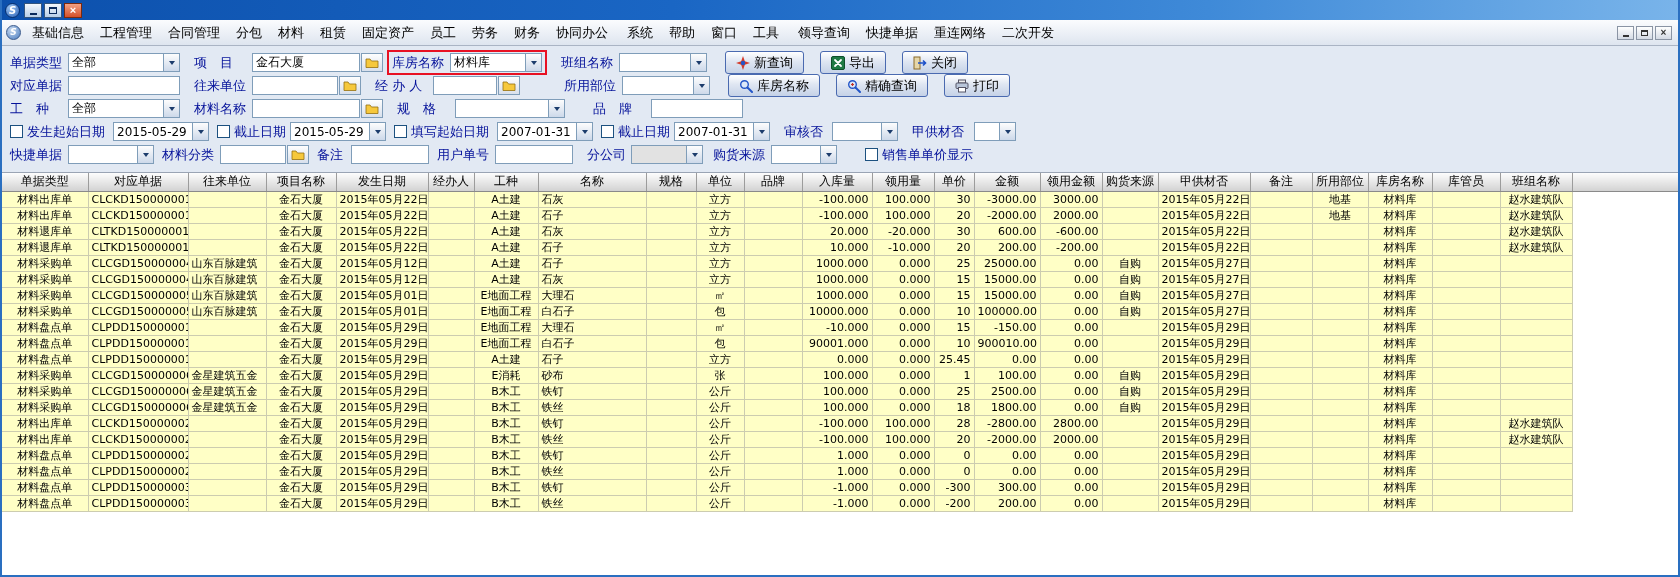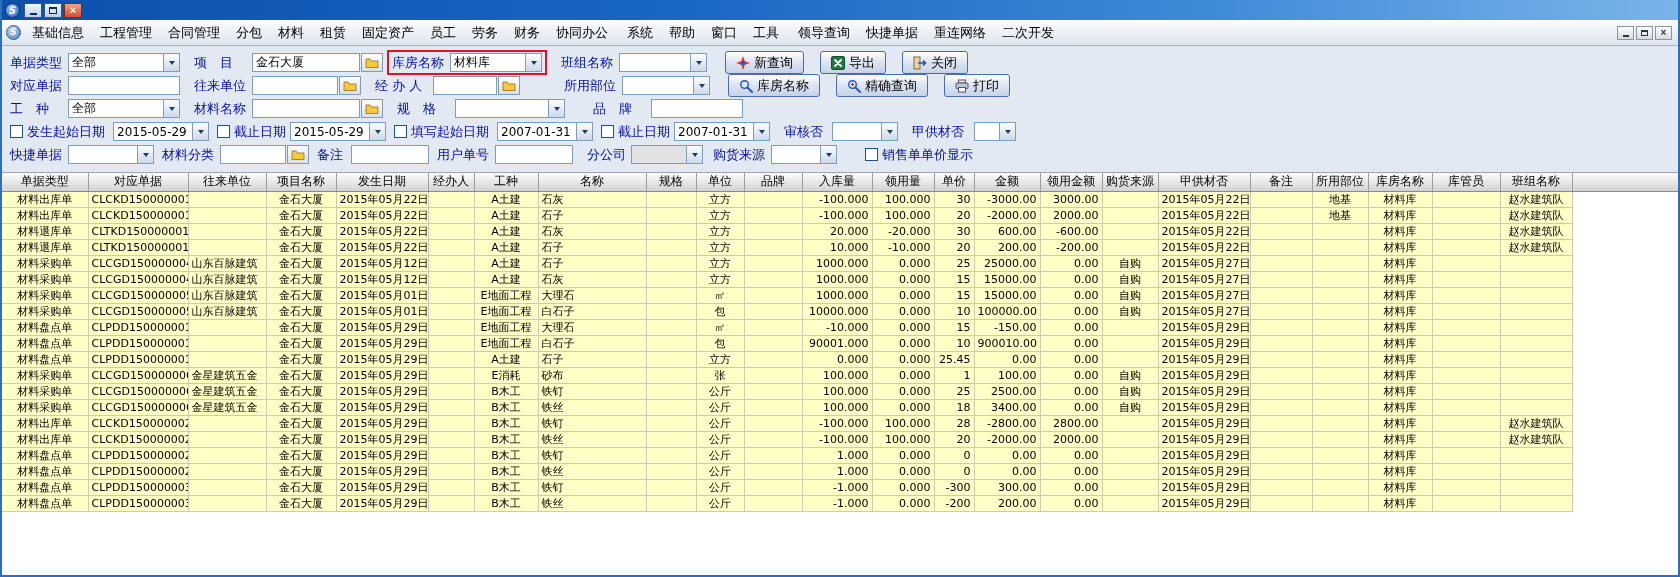--- a/index.html
+++ b/index.html
@@ -748,21 +748,21 @@
             <td class="ac">2015年05月29日</td>
             <td class="ac"></td>
             <td class="ac">B木工</td>
             <td class="al">铁丝</td>
             <td class="ac"></td>
             <td class="ac">公斤</td>
             <td class="ac"></td>
             <td class="ar">100.000</td>
             <td class="ar">0.000</td>
             <td class="ar">18</td>
-            <td class="ar">3400.00</td>
+            <td class="ar">1800.00</td>
             <td class="ar">0.00</td>
             <td class="ac">自购</td>
             <td class="ac">2015年05月29日</td>
             <td class="al"></td>
             <td class="ac"></td>
             <td class="ac">材料库</td>
             <td class="ac"></td>
             <td class="ac"></td>
             <td class="filler"></td>
           </tr>

